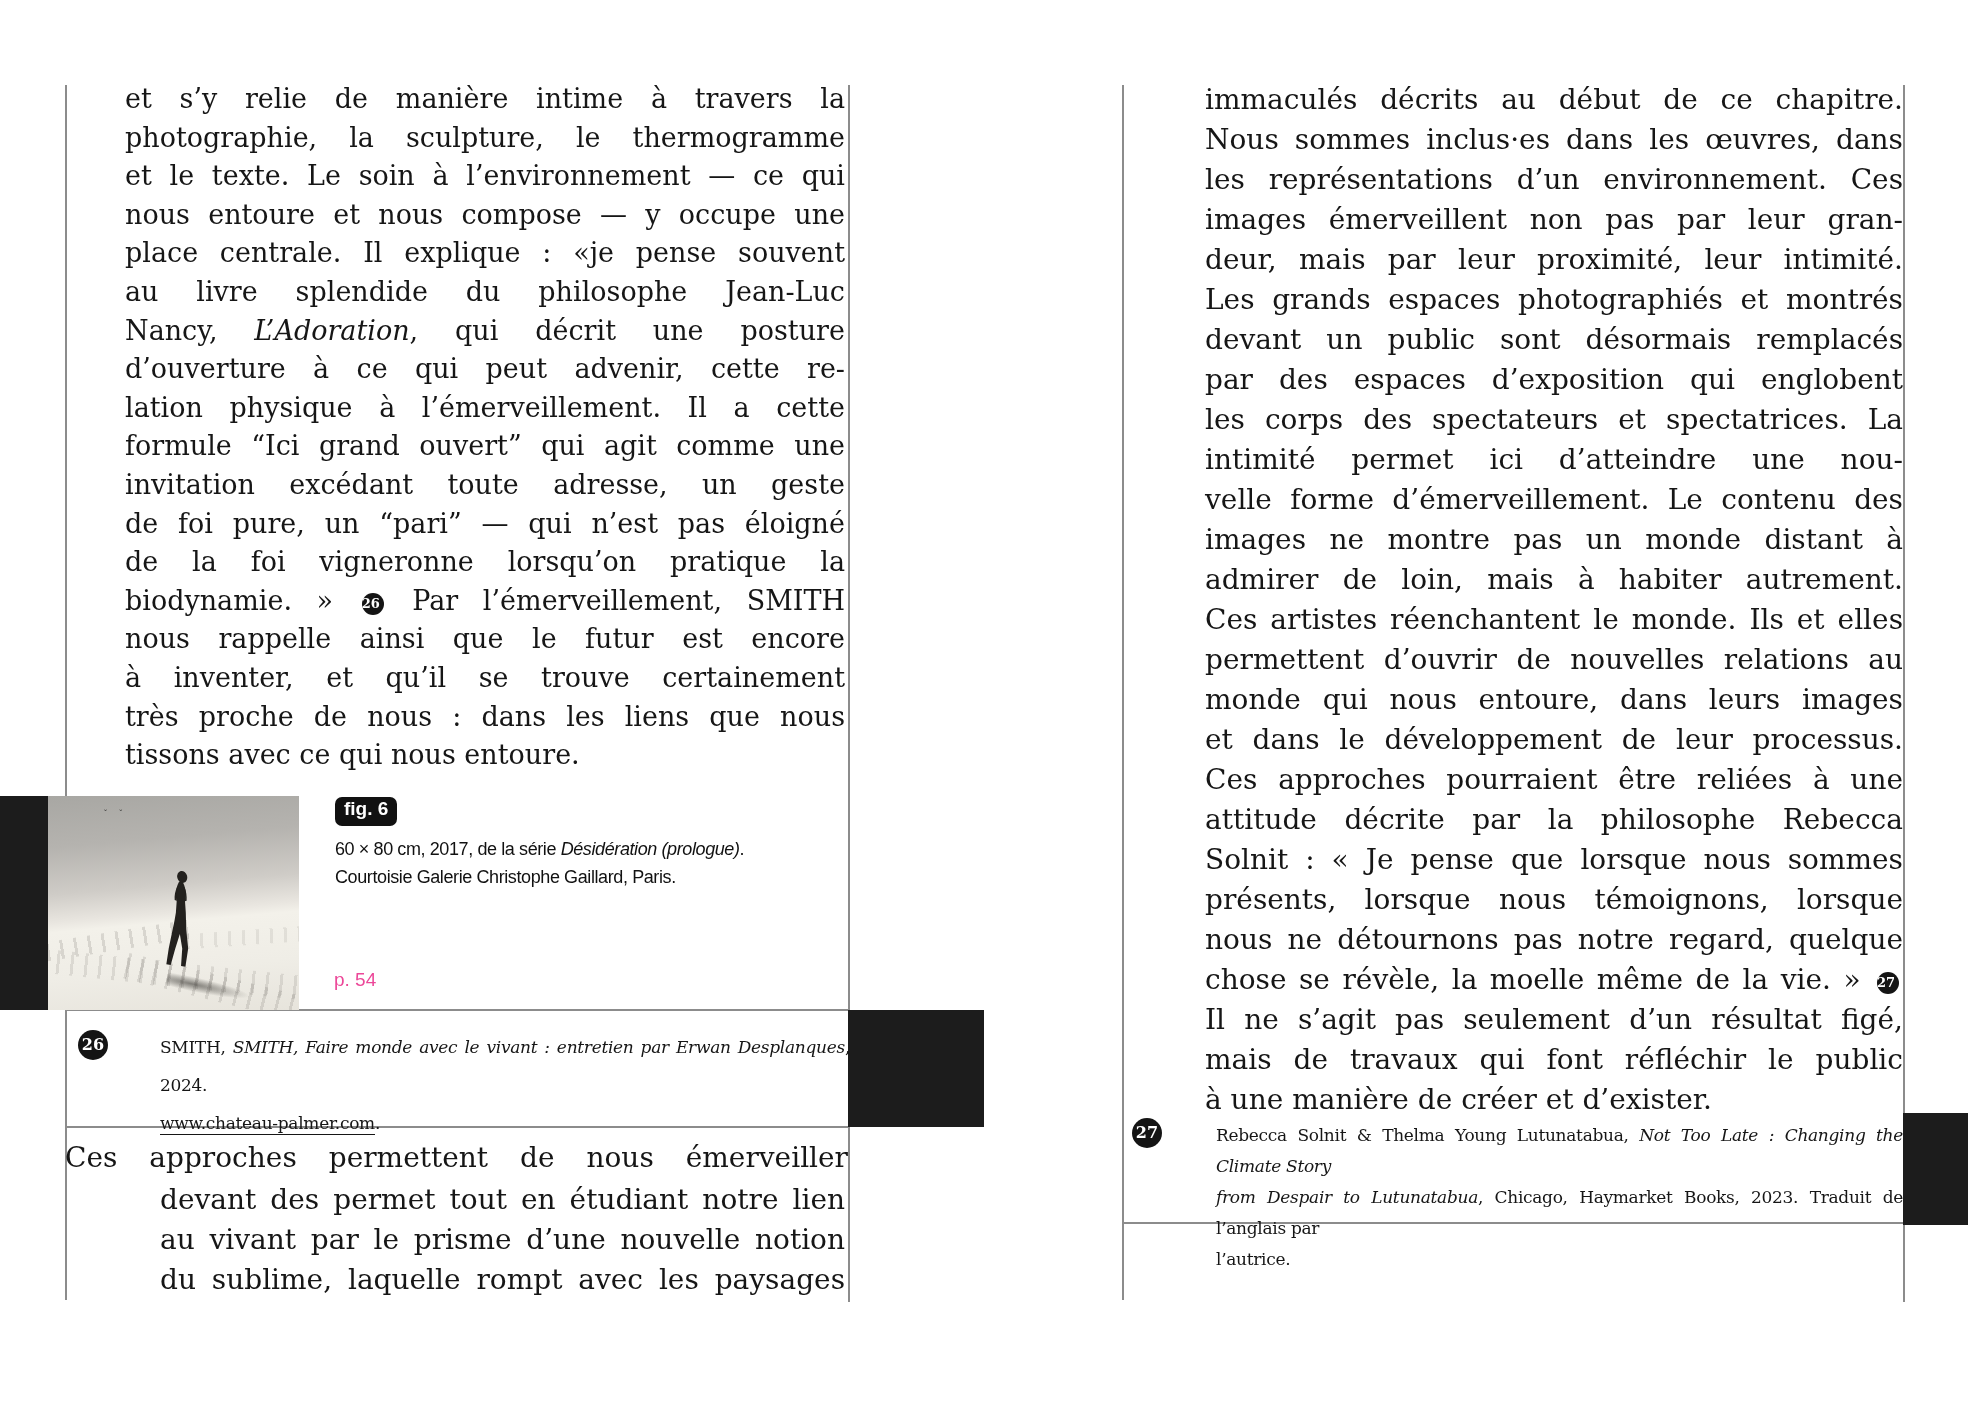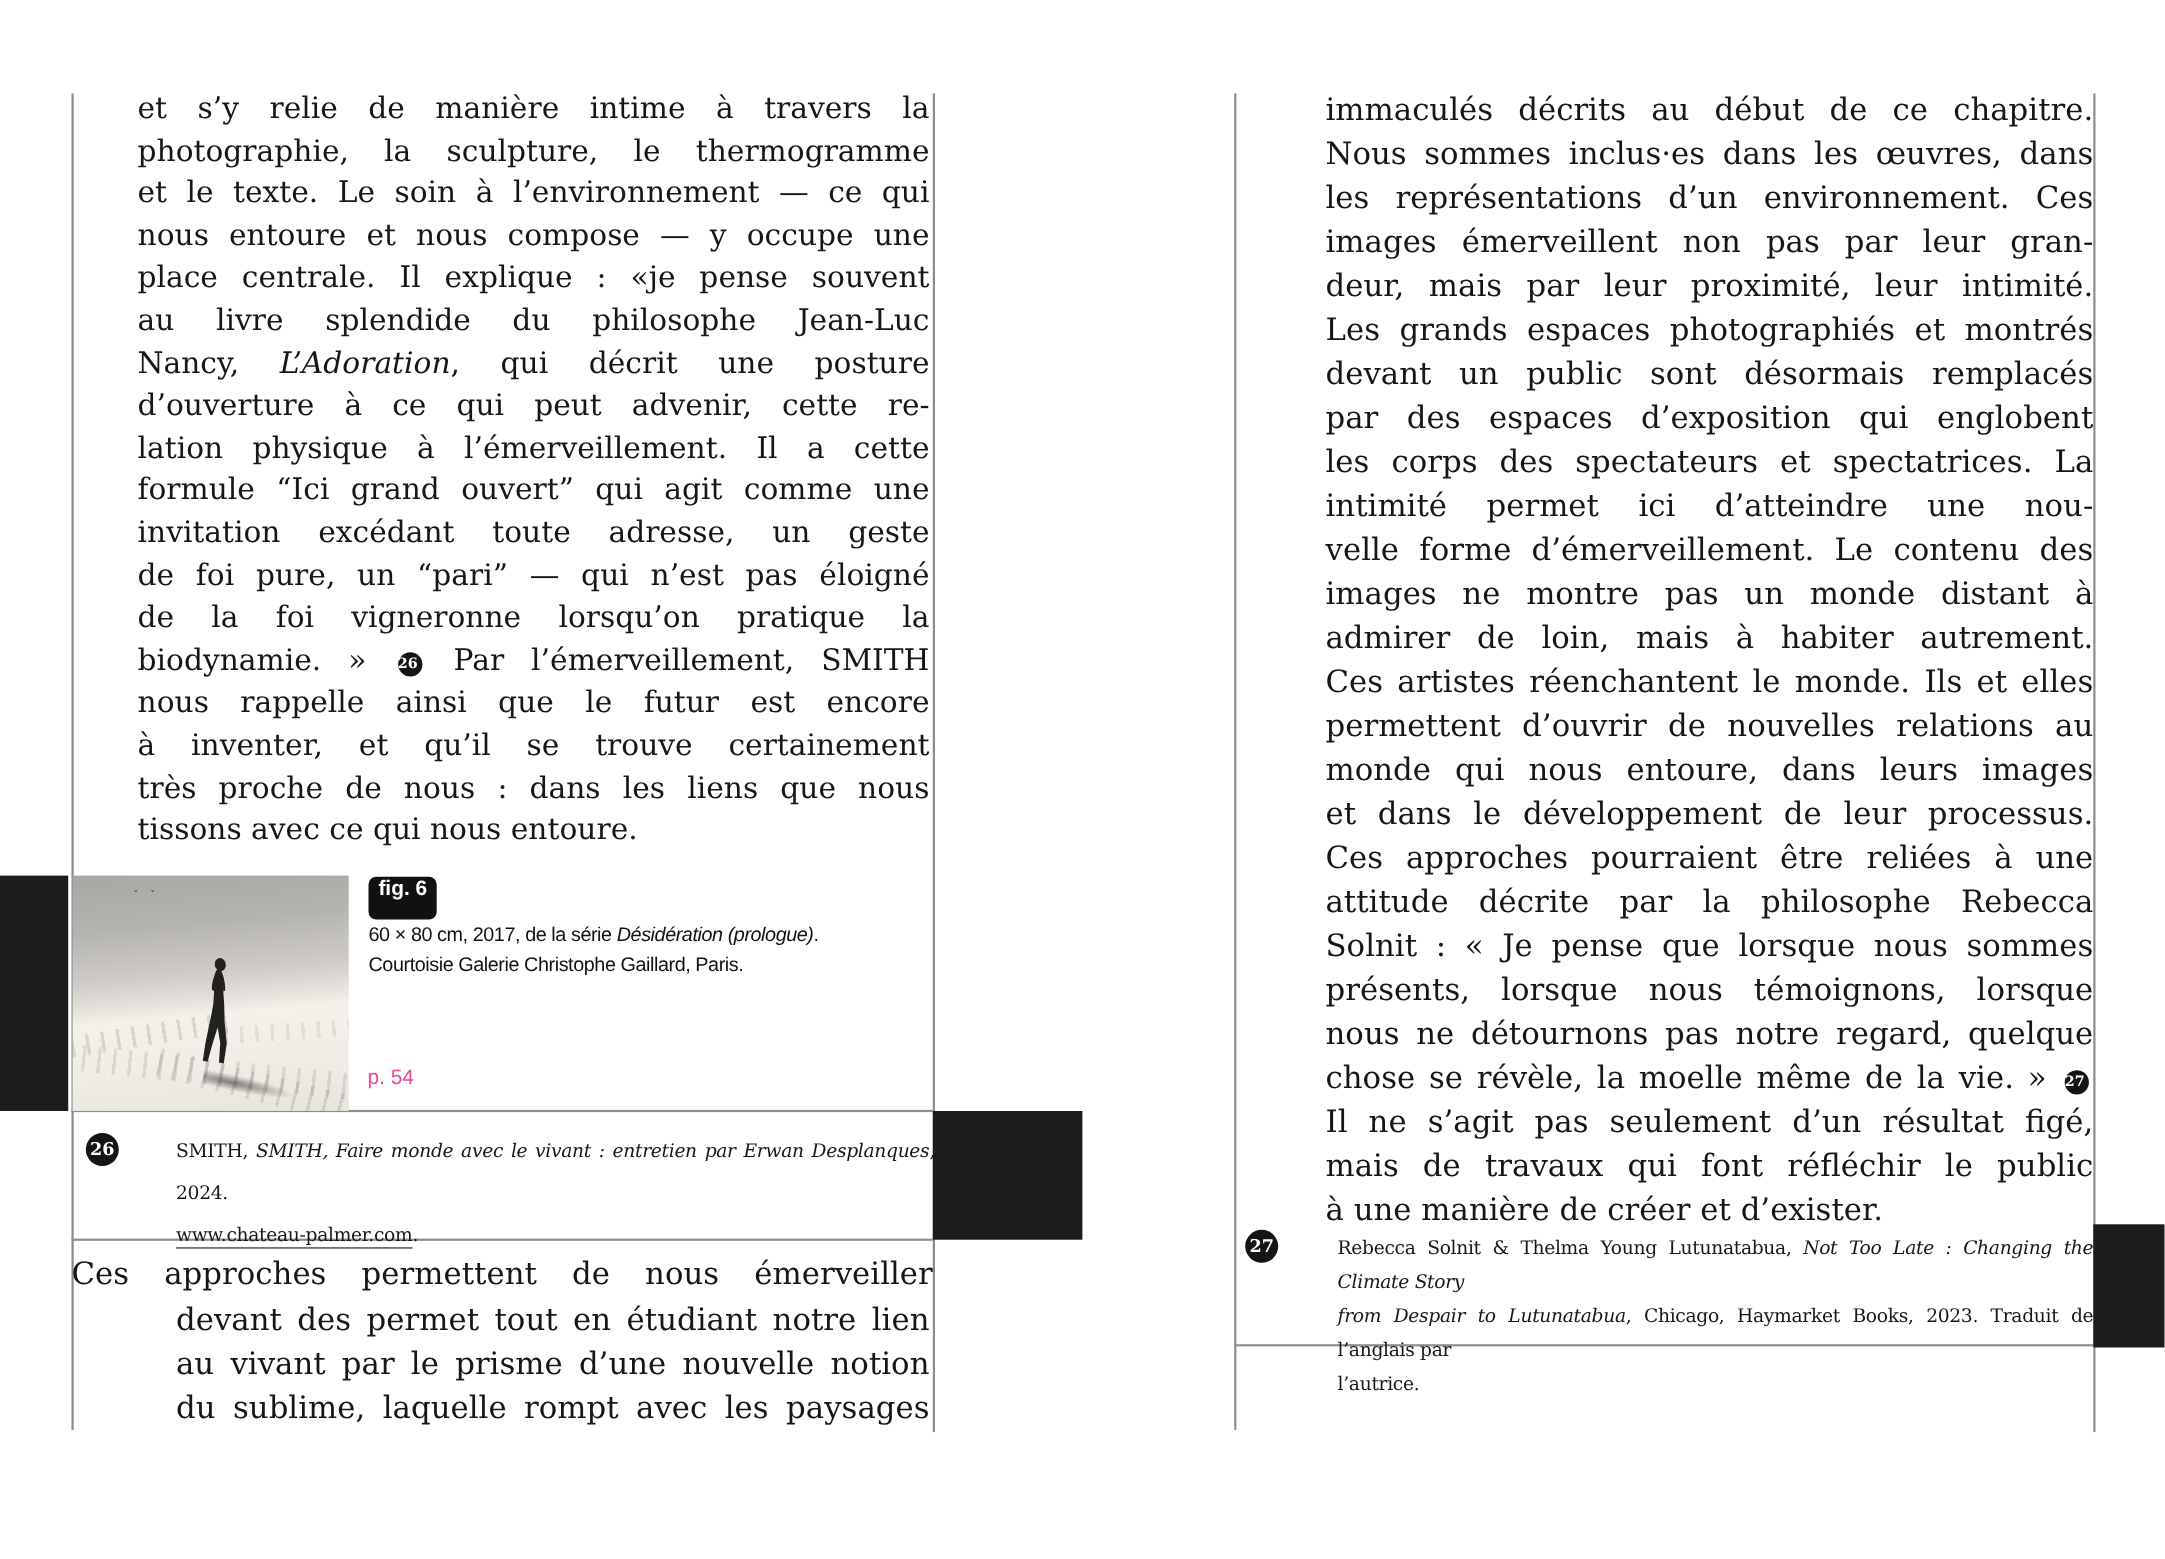--- a/index.html
+++ b/index.html
@@ -16,28 +16,28 @@
   .hangline .tline{font-size:28px;line-height:44px;}
   .caption .tline{font-family:"Liberation Sans","DejaVu Sans",sans-serif;
                   font-size:18px;line-height:27.5px;letter-spacing:-0.4px;color:#111;}
   .fntext .tline{font-size:17px;line-height:38px;letter-spacing:-0.3px;}
   .fntext27 .tline{font-size:17px;line-height:31px;letter-spacing:-0.3px;}
   .fnmark{display:inline-block;width:22px;height:22px;border-radius:50%;background:#141414;
           color:#fff;font-size:13px;font-weight:bold;line-height:22px;text-align:center;
           vertical-align:2px;margin:0 4px;letter-spacing:0;}
   .fncircle{position:absolute;width:30px;height:30px;border-radius:50%;background:#141414;
             color:#fff;font-size:16px;font-weight:bold;line-height:30px;text-align:center;}
-  .figbadge{position:absolute;background:#111;color:#fff;border-radius:7px;padding:1px 9px 16px 9px;
+  .figbadge{position:absolute;background:#111;color:#fff;border-radius:7px;padding:1px 9px 6px 9px;
             font-family:"Liberation Sans","DejaVu Sans",sans-serif;font-weight:bold;font-size:19px;}
   .pageref{position:absolute;font-family:"Liberation Sans","DejaVu Sans",sans-serif;font-size:19px;color:#ec4899;}
   .pagenum{position:absolute;font-size:33px;}
   .chapterlabel{position:absolute;font-size:20px;font-weight:600;letter-spacing:0.2px;}
   .u{border-bottom:1.6px solid #161616;padding-bottom:1px;}
   
-  #photo{position:absolute;left:66px;top:796px;width:251px;height:214px;overflow:hidden;
+  #photo{position:absolute;left:48px;top:796px;width:251px;height:214px;overflow:hidden;
          background:linear-gradient(175deg,#a8a7a3 0%,#b5b3af 22%,#cfccc7 42%,#e9e6e0 54%,
                     #f3f1ea 58%,#efede6 78%,#e7e4dc 100%);}
   .ground-streak{position:absolute;background:repeating-linear-gradient(90deg,
                  rgba(70,65,60,0.28) 0 3px,rgba(0,0,0,0) 3px 14px);opacity:.55;}
   #person-shadow{position:absolute;left:47%;top:86%;width:34%;height:7%;
                  background:radial-gradient(ellipse at 30% 50%,rgba(40,38,34,.55),rgba(0,0,0,0) 70%);
                  transform:rotate(12deg);}
   .birds{position:absolute;left:22%;top:6%;color:#3a3a38;font-size:9px;letter-spacing:4px;}
 </style>
 </head>

